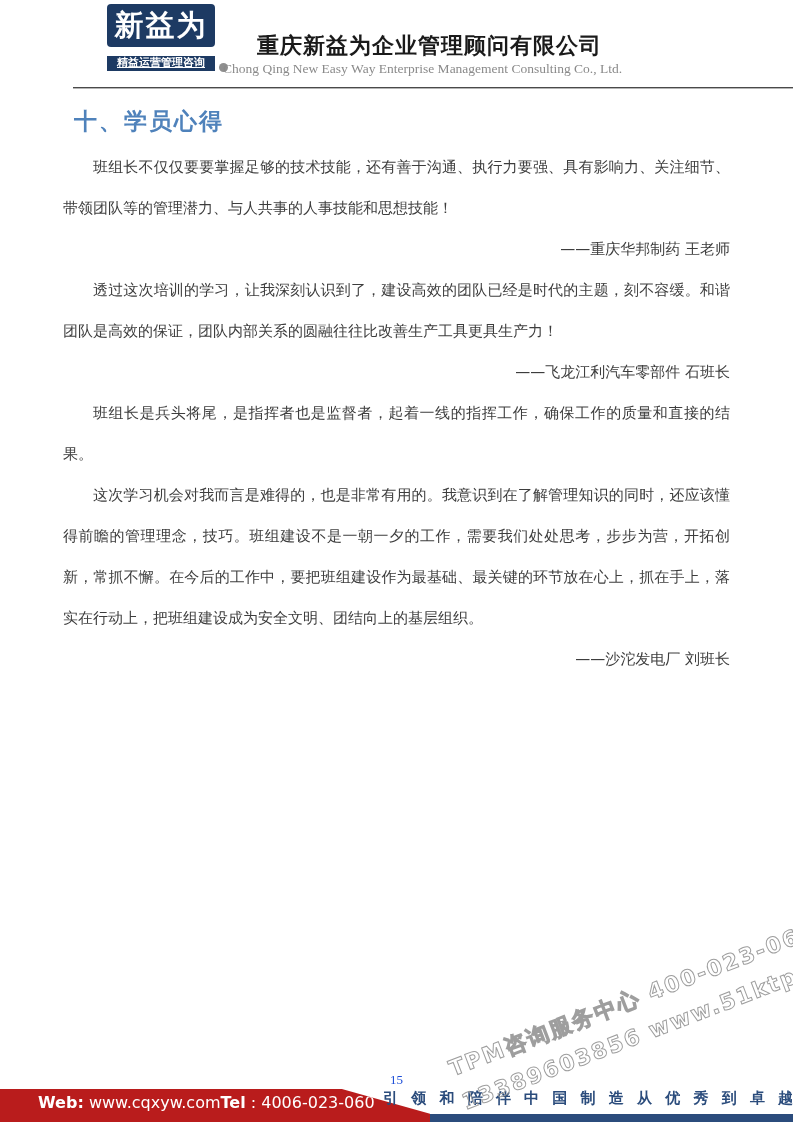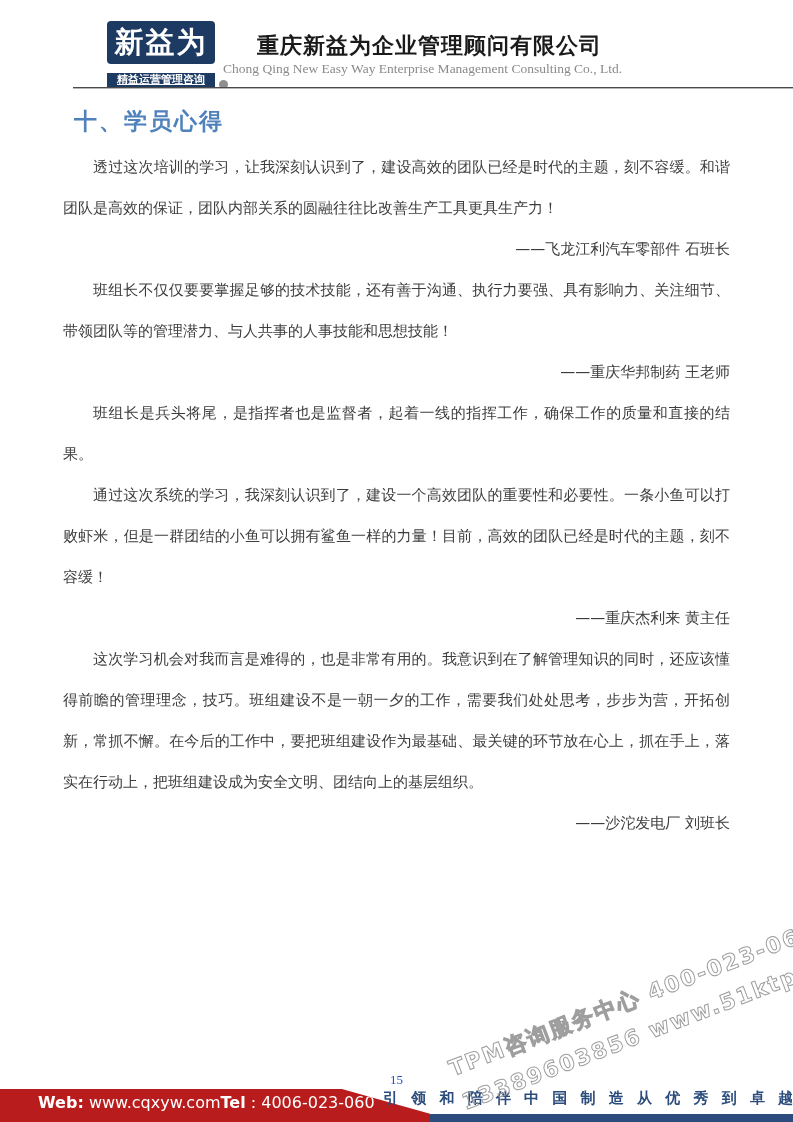--- a/index.html
+++ b/index.html
@@ -4,21 +4,21 @@
 <style>
   * { margin:0; padding:0; box-sizing:border-box; }
   html,body { background:#ffffff; }
   .page {
     position:relative; width:793px; height:1122px; margin:0 auto;
     background:#ffffff; overflow:hidden;
     font-family:"DejaVu Sans","Liberation Sans",sans-serif;
   }
 
   
-  .logo { position:absolute; left:107px; top:21px; width:108px; }
+  .logo { position:absolute; left:107px; top:4px; width:108px; }
   .logo-main {
     background:#1d3a63; color:#ffffff; border-radius:4px;
     height:43px; line-height:43px; text-align:center;
     font-size:29px; font-weight:bold; letter-spacing:2px;
   }
   .logo-sub-row { position:relative; margin-top:9px; }
   .logo-sub {
     background:#1d3a63; color:#ffffff; height:15px; line-height:14px;
     text-align:center; font-size:11px; font-weight:bold;
     text-decoration:underline;
@@ -106,33 +106,29 @@
     </div>
     <div class="company-cn">重庆新益为企业管理顾问有限公司</div>
     <div class="company-en">Chong Qing New Easy Way Enterprise Management Consulting Co., Ltd.</div>
     <div class="header-rule"></div>
   </header>
 
   <h1 class="section-title">十、学员心得</h1>
 
   <main class="content">
     <section>
+      <p class="t-text">班组长不仅仅要要掌握足够的技术技能，还有善于沟通、执行力要强、具有影响力、关注细节、带领团队等的管理潜力、与人共事的人事技能和思想技能！</p>
+      <p class="t-attr">——重庆华邦制药 王老师</p>
+    </section>
+    <section>
       <p class="t-text">透过这次培训的学习，让我深刻认识到了，建设高效的团队已经是时代的主题，刻不容缓。和谐团队是高效的保证，团队内部关系的圆融往往比改善生产工具更具生产力！</p>
       <p class="t-attr">——飞龙江利汽车零部件 石班长</p>
     </section>
     <section>
-      <p class="t-text">班组长不仅仅要要掌握足够的技术技能，还有善于沟通、执行力要强、具有影响力、关注细节、带领团队等的管理潜力、与人共事的人事技能和思想技能！</p>
-      <p class="t-attr">——重庆华邦制药 王老师</p>
-    </section>
-    <section>
       <p class="t-text">班组长是兵头将尾，是指挥者也是监督者，起着一线的指挥工作，确保工作的质量和直接的结果。</p>
-    </section>
-    <section>
-      <p class="t-text">通过这次系统的学习，我深刻认识到了，建设一个高效团队的重要性和必要性。一条小鱼可以打败虾米，但是一群团结的小鱼可以拥有鲨鱼一样的力量！目前，高效的团队已经是时代的主题，刻不容缓！</p>
-      <p class="t-attr">——重庆杰利来 黄主任</p>
     </section>
     <section>
       <p class="t-text">这次学习机会对我而言是难得的，也是非常有用的。我意识到在了解管理知识的同时，还应该懂得前瞻的管理理念，技巧。班组建设不是一朝一夕的工作，需要我们处处思考，步步为营，开拓创新，常抓不懈。在今后的工作中，要把班组建设作为最基础、最关键的环节放在心上，抓在手上，落实在行动上，把班组建设成为安全文明、团结向上的基层组织。</p>
       <p class="t-attr">——沙沱发电厂 刘班长</p>
     </section>
   </main>
 
   <div class="watermark">
     <div>TPM咨询服务中心 400-023-060</div>
     <div>13389603856 www.51ktpm.com</div>

